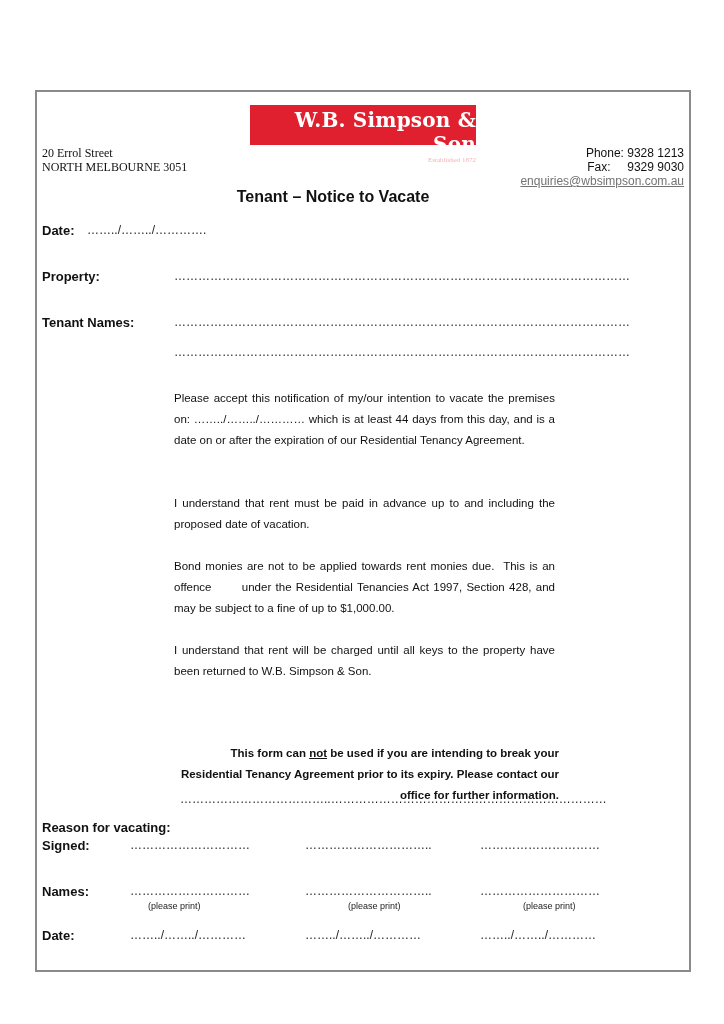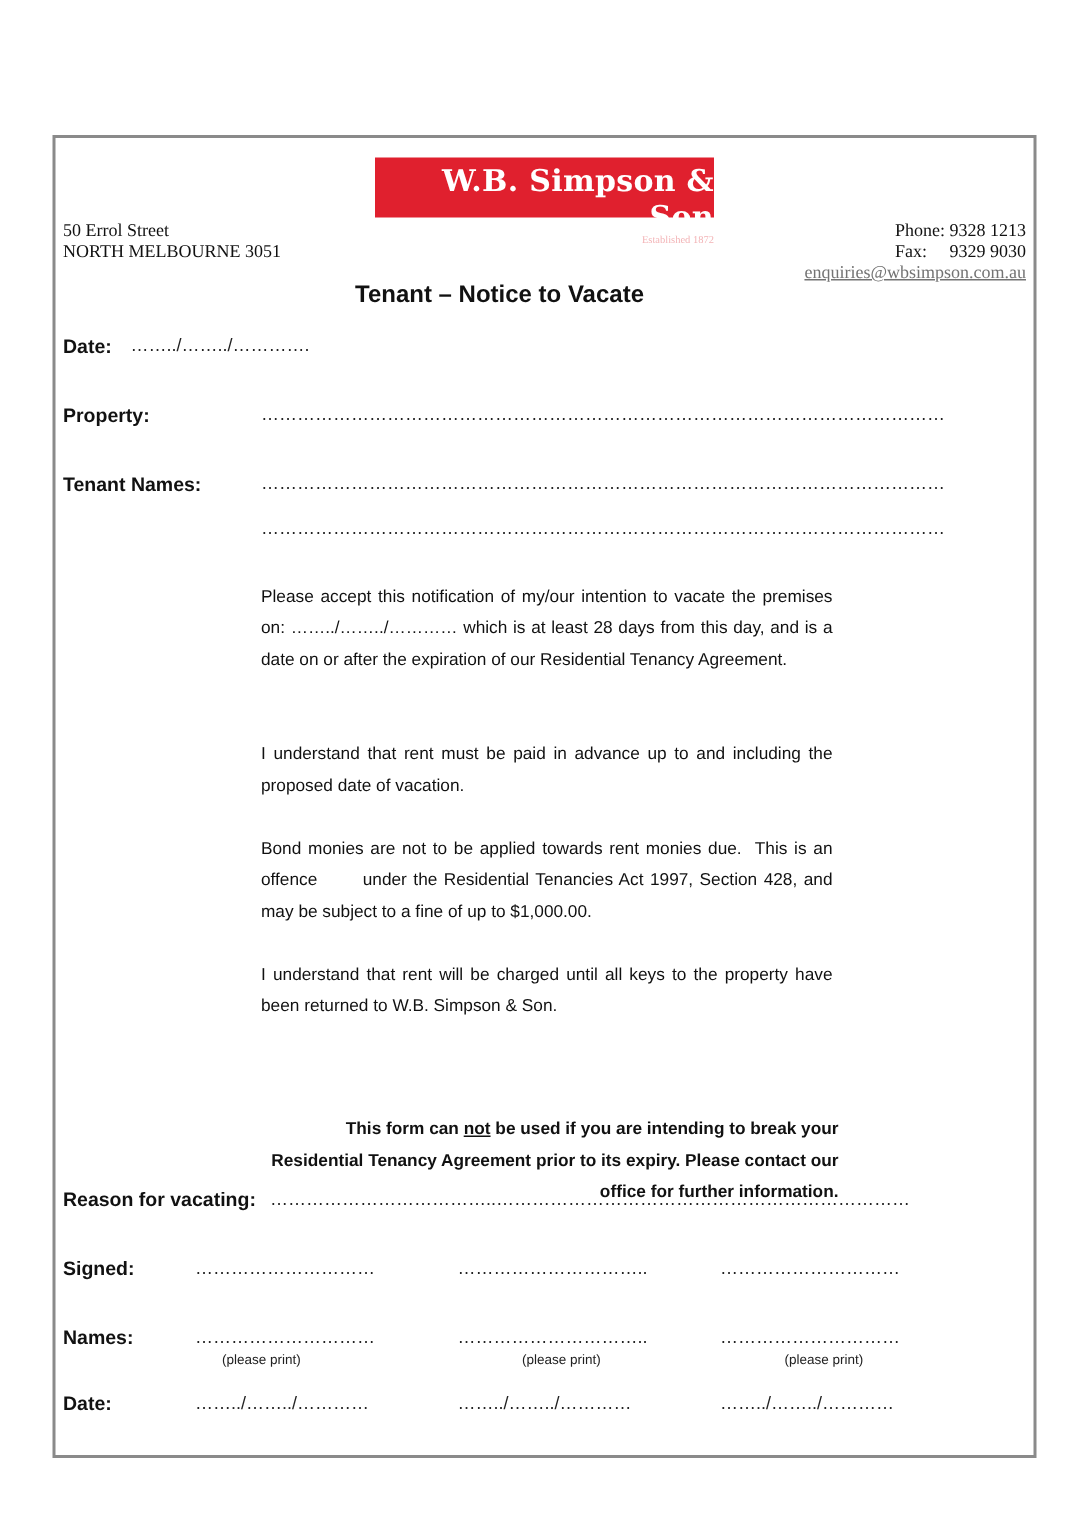--- a/index.html
+++ b/index.html
@@ -6,42 +6,42 @@
   body { width:724px; height:1024px; background:#ffffff; position:relative; overflow:hidden;
          font-family:"Liberation Sans", sans-serif; color:#111; }
   .page-border { position:absolute; left:35px; top:90px; width:652px; height:878px;
          border:2px solid #8a8a8a; box-sizing:content-box; }
   .logo { position:absolute; left:250px; top:105px; width:226px; height:40px; background:#e0202e;
           text-align:right; color:#fff; }
   .logo-name { font-family:"DejaVu Serif", serif; font-weight:bold; font-size:20px; line-height:24px;
                margin-top:3px; letter-spacing:0.2px; }
   .logo-est { font-family:"Liberation Serif", serif; font-size:7px; line-height:9px; color:#f3b3b6; }
   .addr { position:absolute; left:42px; top:146px; font-family:"Liberation Serif", serif; font-size:12px; line-height:14px; }
-  .contact { position:absolute; right:40px; top:146px; font-family:Liberation Serif, serif; font-size:12px; line-height:14px; text-align:right; }
+  .contact { position:absolute; right:40px; top:146px; font-family:Liberation Sans, sans-serif; font-size:12px; line-height:14px; text-align:right; }
   .contact .email { color:#737373; text-decoration:underline; }
   .title { position:absolute; left:0; width:666px; top:188px; text-align:center; font-weight:bold; font-size:16px; }
   .lbl { position:absolute; font-weight:bold; font-size:13px; }
   .dots { position:absolute; font-size:12px; letter-spacing:0; white-space:nowrap; color:#222; }
   .para { position:absolute; left:174px; width:381px; font-size:11.5px; line-height:21px; text-align:justify; }
   .para.bold { font-weight:bold; text-align:left; }
   .para .u { text-decoration:underline; }
   .small { position:absolute; font-size:9px; color:#222;text-align:center; }
 </style>
 </head>
 <body>
 
 <div class="page-border"></div>
 
 <div class="logo">
   <div class="logo-name">W.B. Simpson &amp; Son</div>
   <div class="logo-est">Established 1872</div>
 </div>
 
 <div class="addr">
-  <div>50 Errol Street</div>
+  <div>20 Errol Street</div>
   <div>NORTH MELBOURNE  3051</div>
 </div>
 
 <div class="contact">
   <div style="white-space:pre">Phone: 9328 1213</div>
   <div style="white-space:pre">Fax:     9329 9030</div>
   <div class="email">enquiries@wbsimpson.com.au</div>
 </div>
 
 <div class="title">Tenant – Notice to Vacate</div>
@@ -52,36 +52,36 @@
 <div class="lbl" style="left:42px; top:269px;">Property:</div>
 <div class="dots" style="left:174px; top:269px; width:482px; overflow:hidden;">……………………………………………………………………………………………………</div>
 
 <div class="lbl" style="left:42px; top:315px;">Tenant Names:</div>
 <div class="dots" style="left:174px; top:315px; width:482px; overflow:hidden;">……………………………………………………………………………………………………</div>
 <div class="dots" style="left:174px; top:345px; width:482px; overflow:hidden;">……………………………………………………………………………………………………</div>
 
 <div class="para" style="top:388px;">
   <span>Please accept this notification of my/our intention to vacate the premises on:</span>
   <span>……../……../…………</span>
-  <span>which is at least 28 days from this day, and is a date on or after the expiration of our Residential Tenancy Agreement.</span>
+  <span>which is at least 44 days from this day, and is a date on or after the expiration of our Residential Tenancy Agreement.</span>
 </div>
 
 <div class="para" style="top:493px;">I understand that rent must be paid in advance up to and including the proposed date of vacation.</div>
 
 <div class="para" style="top:556px; white-space:pre-wrap;">Bond monies are not to be applied towards rent monies due.  This is an offence       under the Residential Tenancies Act 1997, Section 428, and may be subject to a fine of up to $1,000.00.</div>
 
 <div class="para" style="top:640px;">I understand that rent will be charged until all keys to the property have been returned to W.B. Simpson &amp; Son.</div>
 
 <div class="para bold" style="top:743px; width:385px;text-align:right;">
   <span>This form can</span>
   <span class="u">not</span>
   <span>be used if you are intending to break your Residential Tenancy Agreement prior to its expiry.  Please contact our office for further information.</span>
 </div>
 
-<div class="lbl" style="left:42px; top:792px;">Reason for vacating:</div>
+<div class="lbl" style="left:42px; top:820px;">Reason for vacating:</div>
 <div class="dots" style="left:180px; top:792px; width:460px; overflow:hidden;">………………………………..……………………………………………………………</div>
 
 <div class="lbl" style="left:42px; top:838px;text-align:right;">Signed:</div>
 <div class="dots" style="left:130px; top:838px;">…………………………</div>
 <div class="dots" style="left:305px; top:838px;">…………………………..</div>
 <div class="dots" style="left:480px; top:838px;">…………………………</div>
 
 <div class="lbl" style="left:42px; top:884px;">Names:</div>
 <div class="dots" style="left:130px; top:884px;">…………………………</div>
 <div class="dots" style="left:305px; top:884px;">…………………………..</div>

